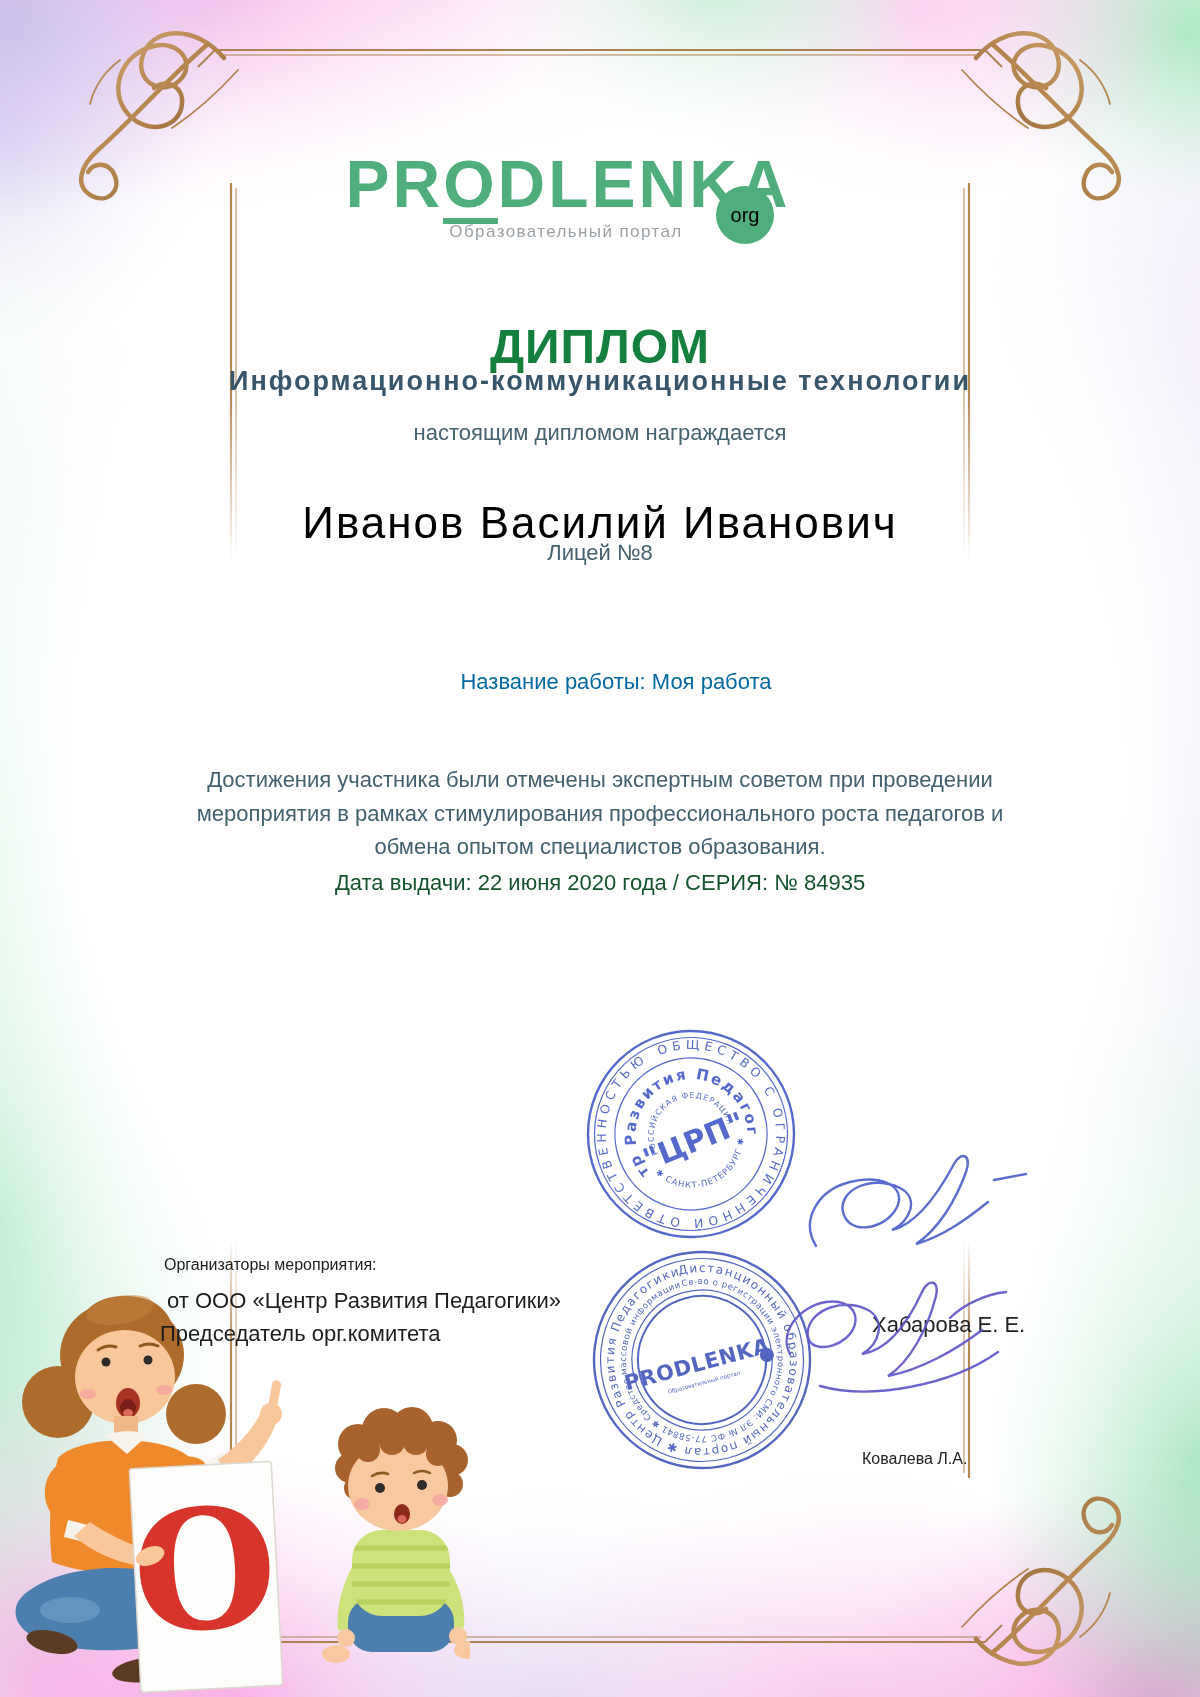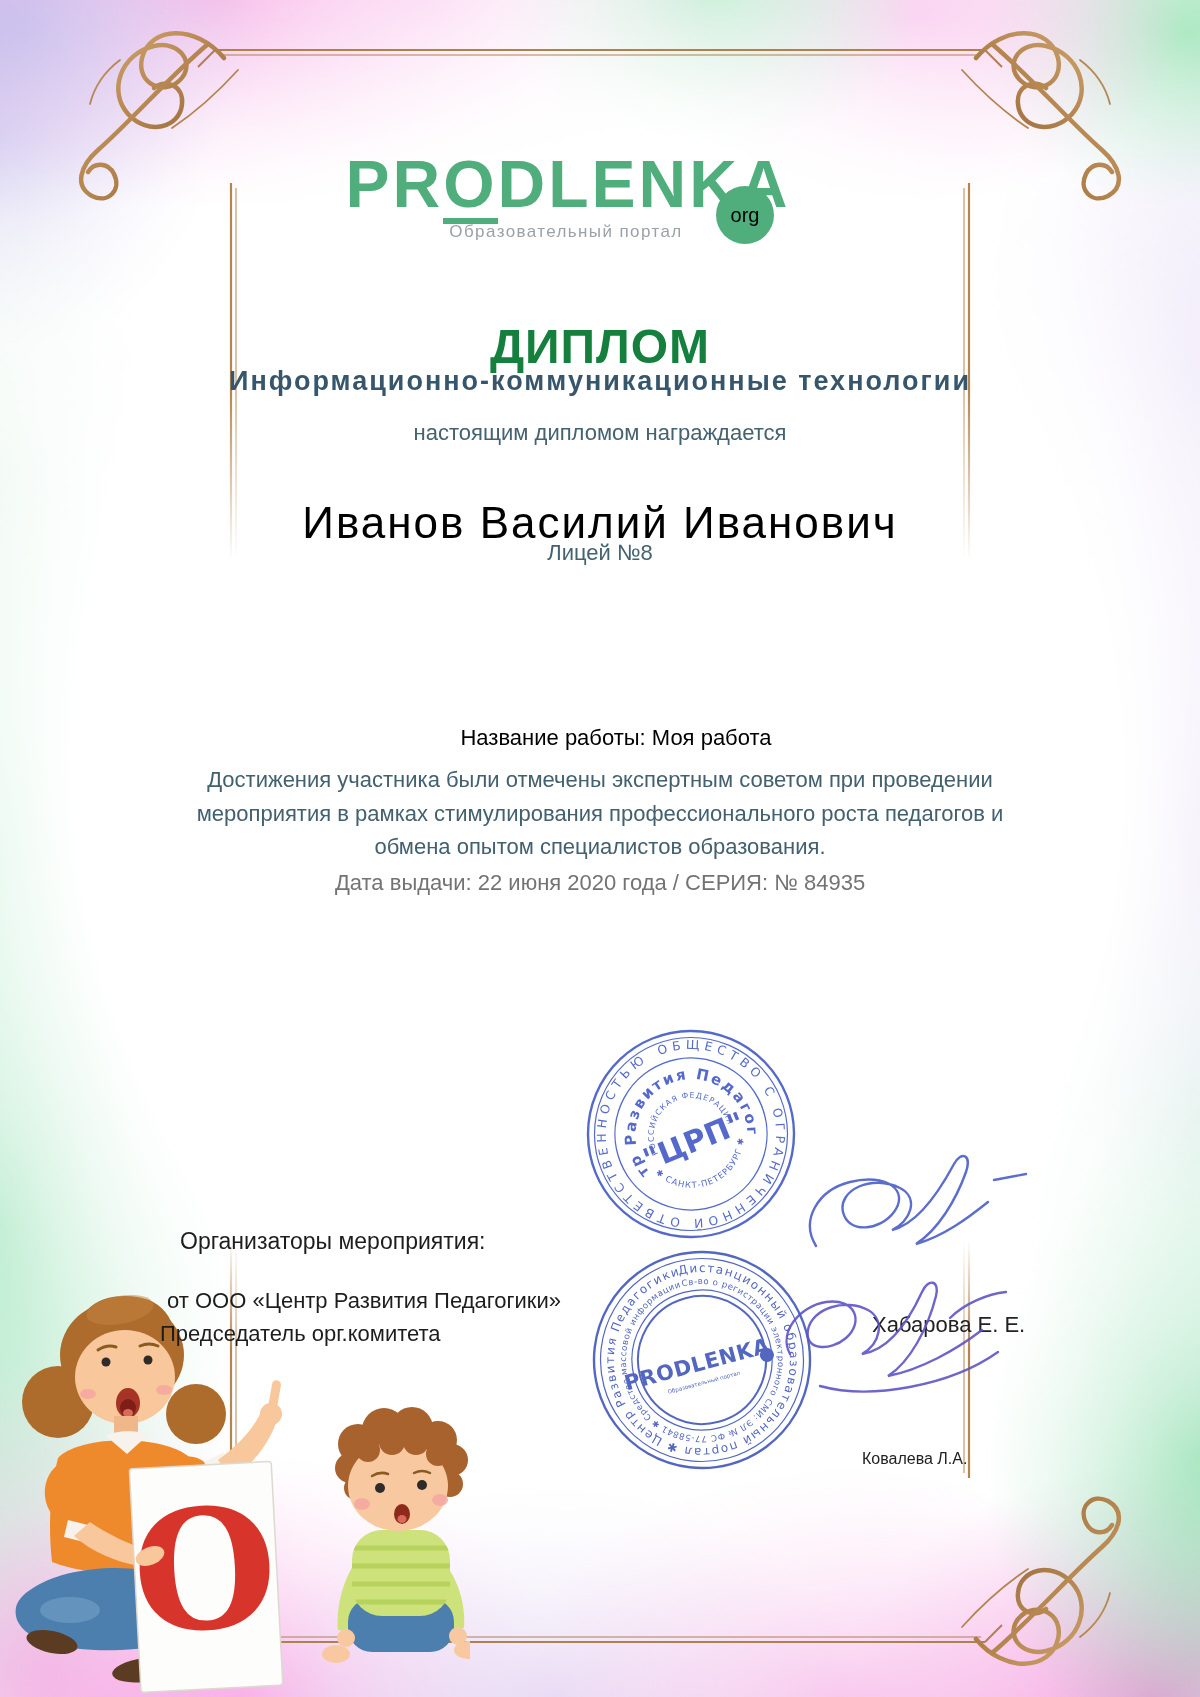--- a/index.html
+++ b/index.html
@@ -37,25 +37,25 @@
   .org-badge{left:716px;top:186px;width:58px;height:58px;border-radius:50%;background:#4fae7c;
              color:#000000;font-size:20px;display:flex;align-items:center;justify-content:center;}
   .subtitle{top:222px;font-size:17px;letter-spacing:1.4px;color:#9aa2a8;transform:translateX(-34px);}
   .d-title{top:294px;font-size:48px;font-weight:700;letter-spacing:1px;color:#15803d;margin-top:25px;}
   .d-cat{top:366px;font-size:27px;font-weight:700;letter-spacing:2px;color:#37566b;}
   .d-award{top:420px;font-size:22px;color:#44626f;}
   .d-name{top:460px;font-size:44px;font-weight:400;letter-spacing:2px;color:#000000;margin-top:38px;}
   .d-inst{top:540px;font-size:22px;color:#44626f;}
   .d-par{font-size:22px;line-height:33.5px;color:#42606e;white-space:pre-line;}
   .d-desc{top:580px;}
-  .d-work{top:725px;font-size:22px;color:#000000;padding-left:32px;}
+  .d-work{top:669px;font-size:22px;color:#0369a1;padding-left:32px;}
   .d-ach{top:763px;}
-  .d-issue{top:870px;font-size:22px;color:#737373;}
+  .d-issue{top:870px;font-size:22px;color:#14532d;}
   .org-blk{color:#1d1d1d;}
-  .org-head{left:164px;top:1228px;font-size:23px;margin-left:16px;}
+  .org-head{left:164px;top:1256px;font-size:16px;}
   .org1{left:160px;top:1284px;font-size:22px;line-height:33px;}
   .org1 .l1{padding-left:7px;}
   .org2{left:160px;top:1370px;font-size:22px;line-height:32.5px;}
   .signer1{left:872px;top:1312px;font-size:22px;color:#222;}
   .signer2{left:862px;top:1450px;font-size:16px;color:#222;}
   .stamp1{left:583px;top:1026px;z-index:3;}
   .stamp2{left:588px;top:1246px;z-index:3;}
   .sig1{left:798px;top:1138px;z-index:4;}
   .sig2{left:760px;top:1258px;z-index:4;}
 </style>

